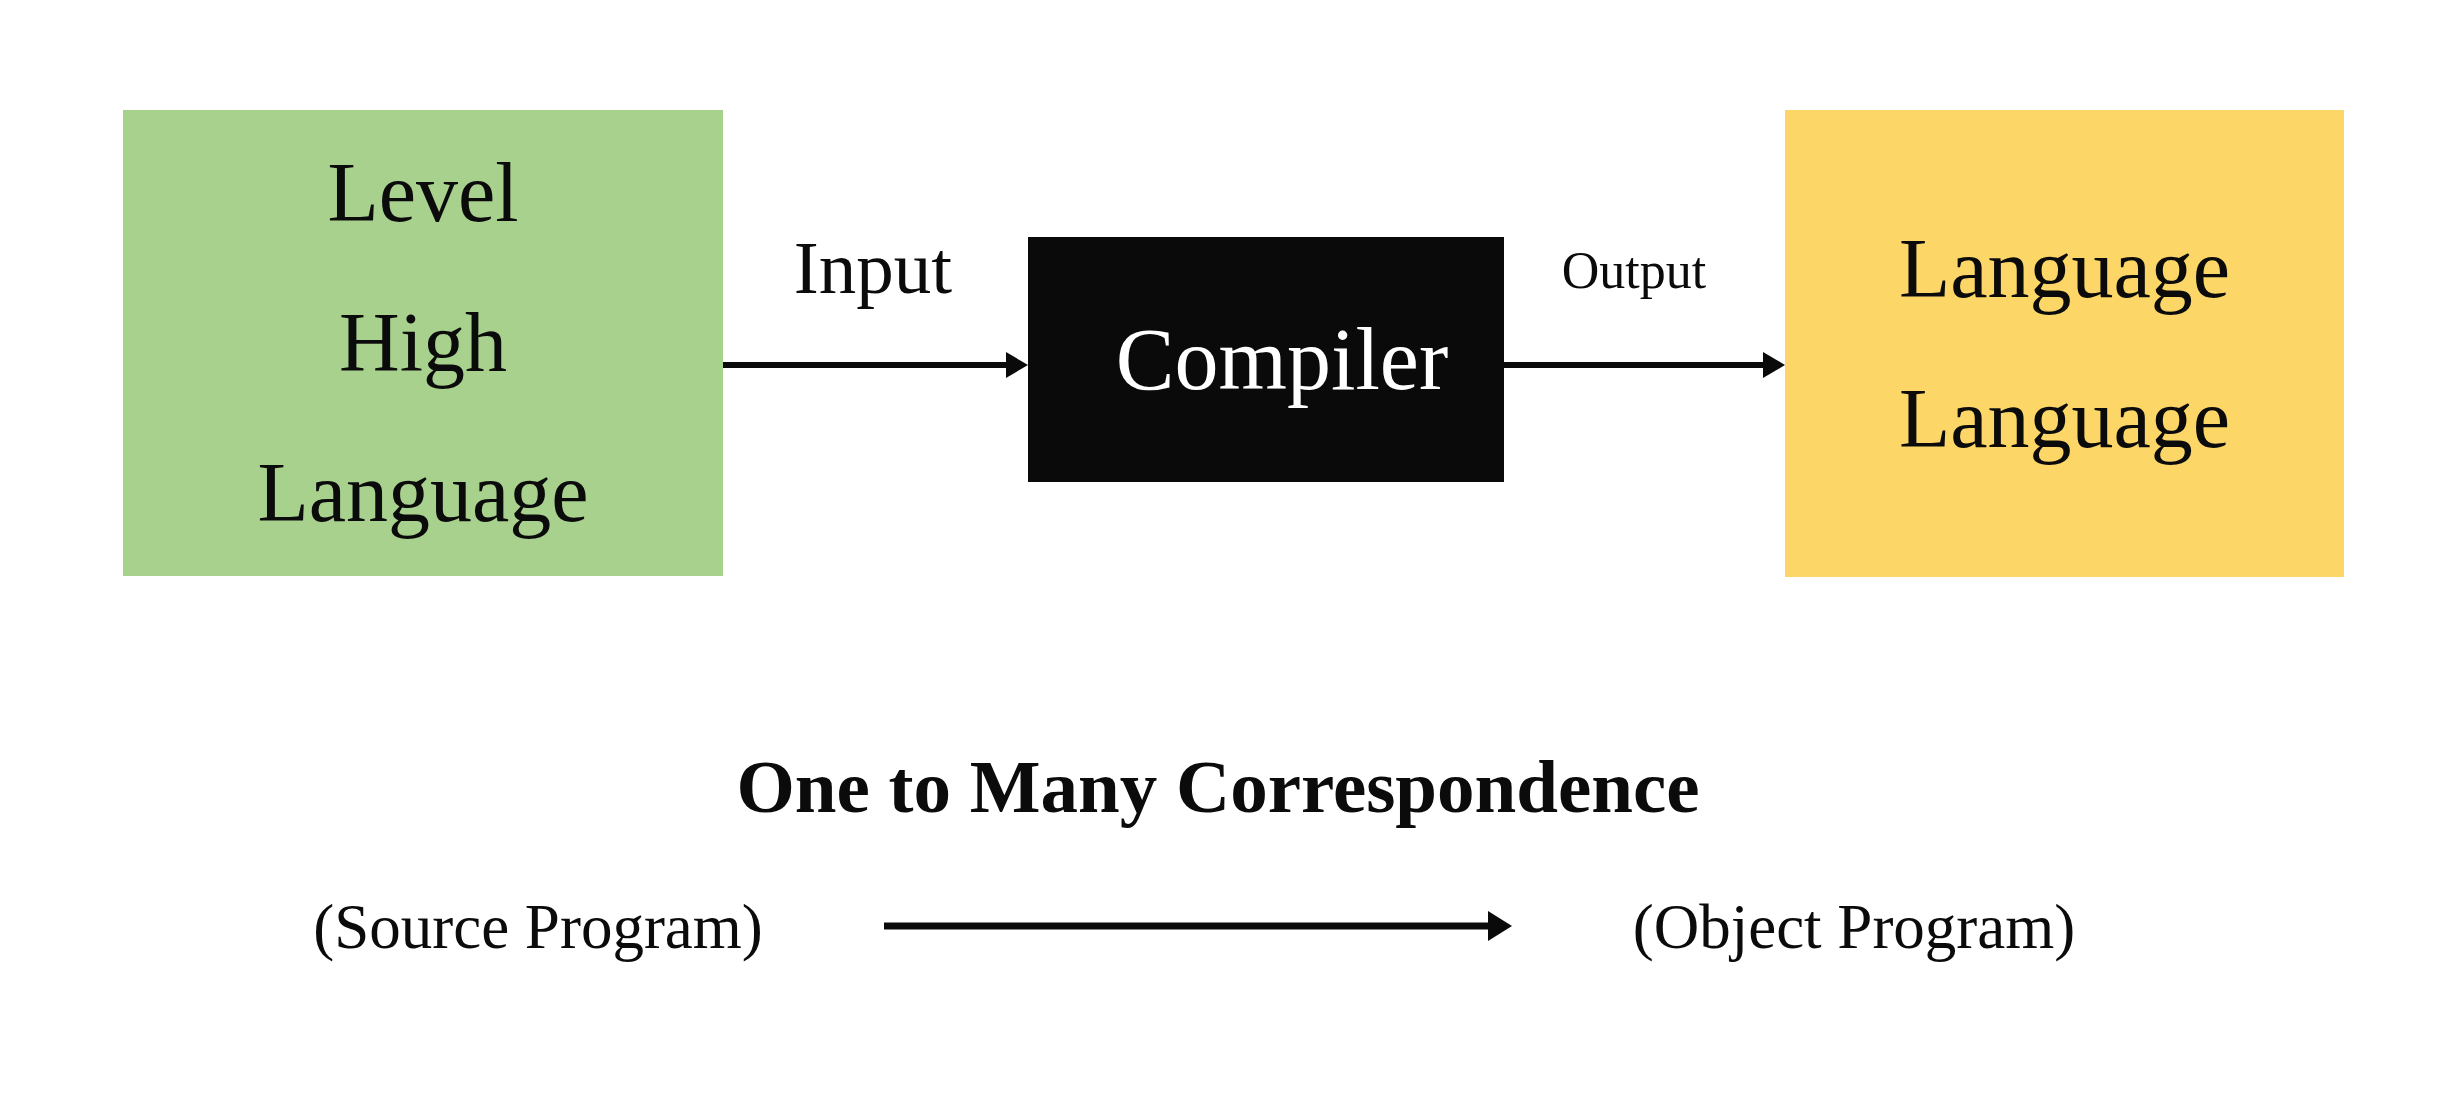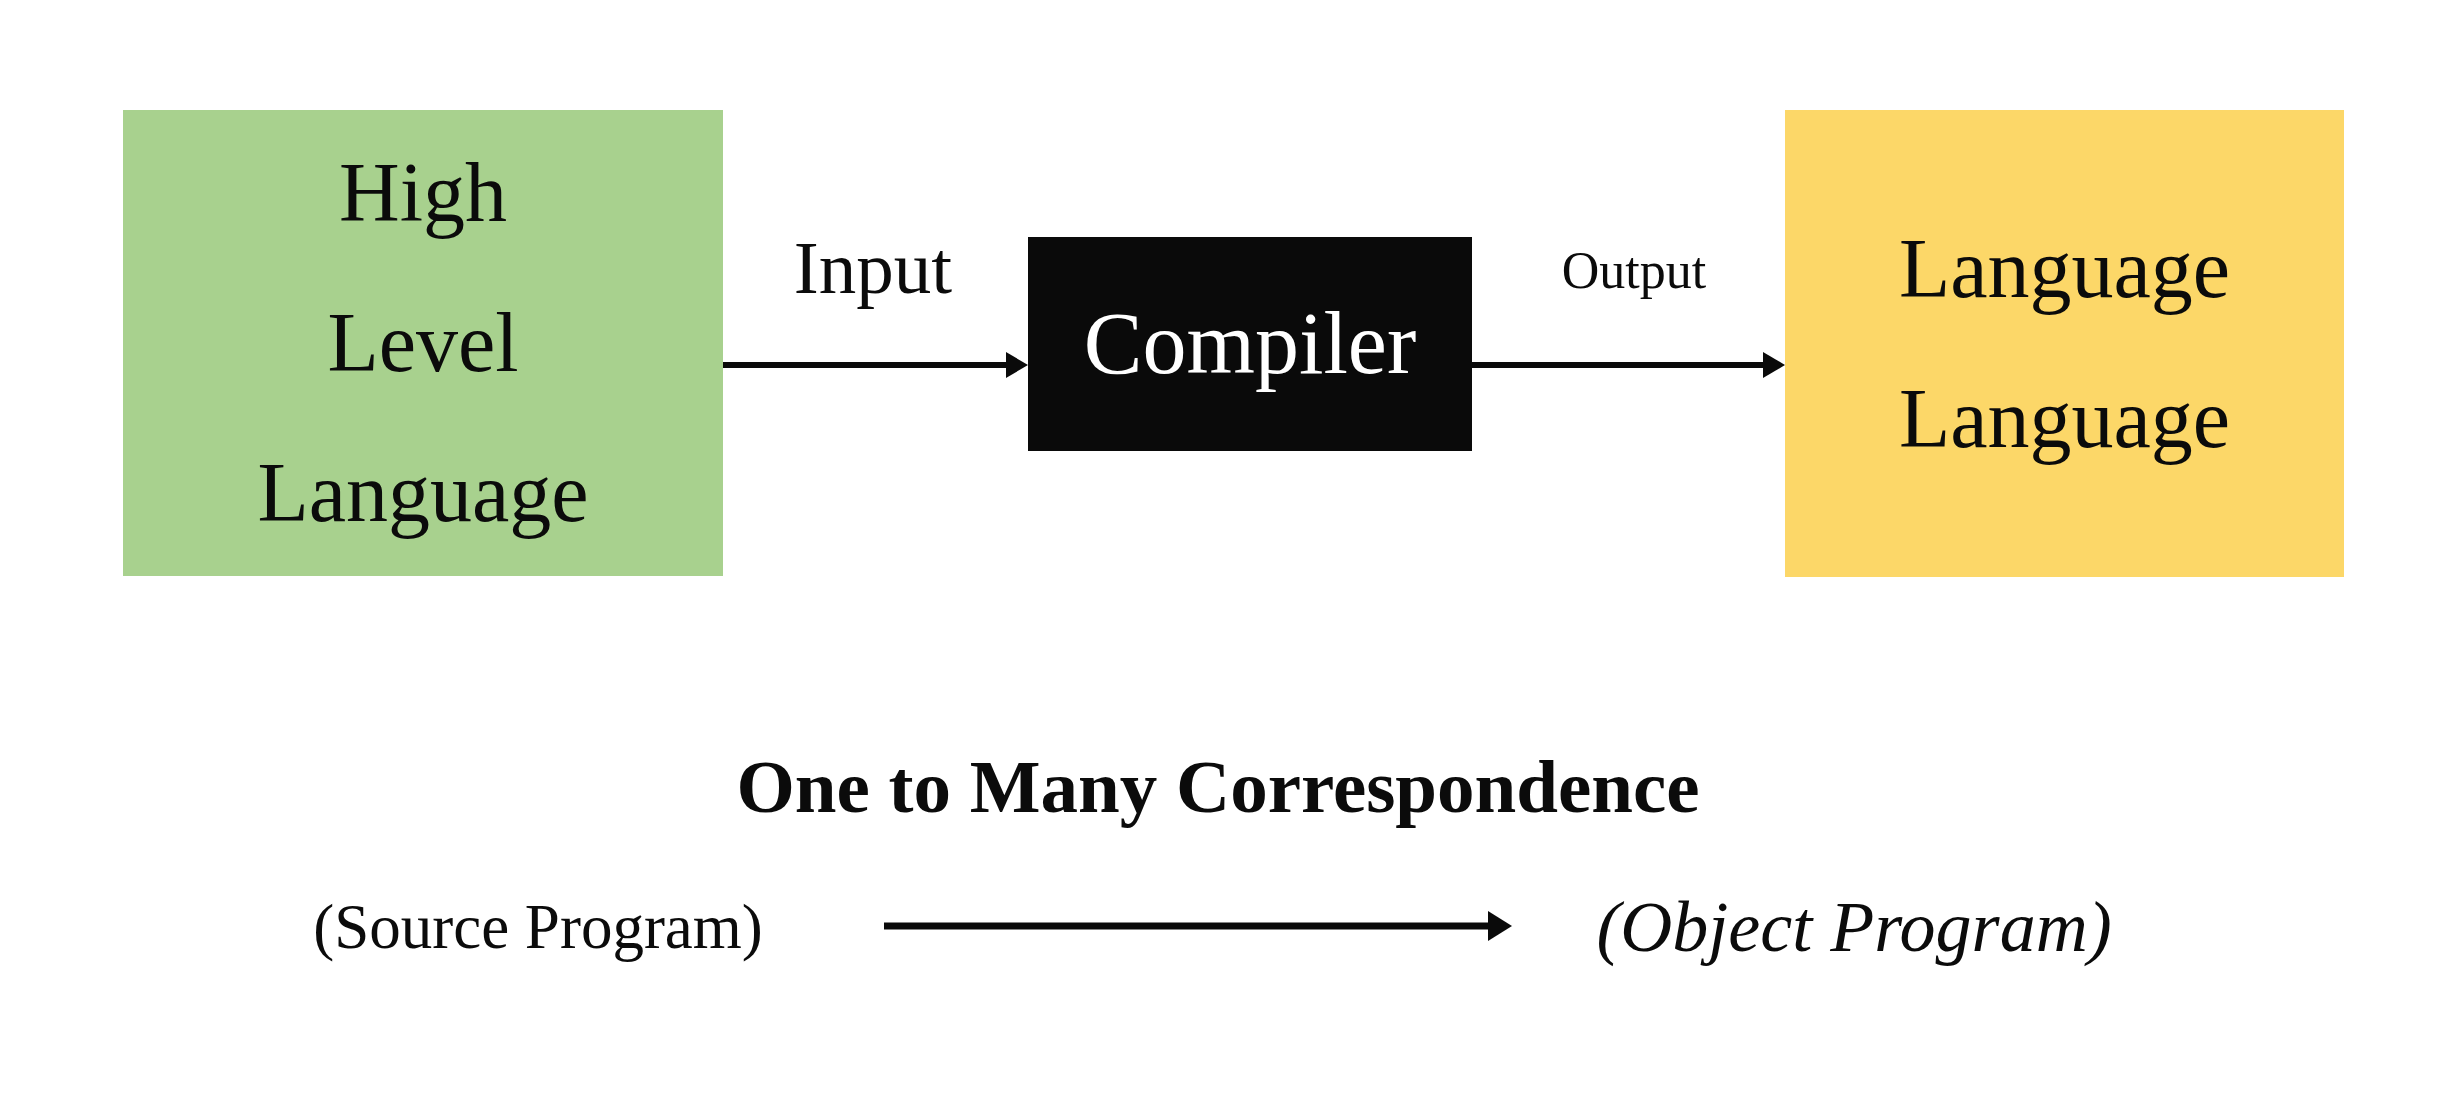--- a/index.html
+++ b/index.html
@@ -27,22 +27,22 @@
   .box .line {
     display: block;
     font-size: 84px;
     line-height: 150px;
     white-space: nowrap;
   }
   #high-level-box { left: 123px; top: 110px; width: 600px; height: 466px; }
   #machine-box    { left: 1785px; top: 110px; width: 559px; height: 467px; }
   #compiler-box {
     position: absolute;
-    left: 1028px; top: 237px; width: 444px; height: 214px;
-    display: flex; align-items: center; justify-content: center;
+    left: 1028px; top: 237px; width: 444px; height: 245px;
+    display: flex; align-items: center; justify-content: center; padding-left: 32px;
   }
   #compiler-box .line { font-size: 88px; line-height: 1; }
   .arrow { position: absolute; height: 26px; }
   .arrow .shaft {
     position: absolute; left: 0; right: 18px; top: 50%;
     transform: translateY(-50%); height: 6px;
   }
   .arrow .head {
     position: absolute; right: 0; top: 50%;
     transform: translateY(-50%);
@@ -59,30 +59,30 @@
     transform: translate(-50%, -50%);
     white-space: nowrap;
   }
   #input-label  { left: 873px;  top: 268px; font-size: 75px; }
   #output-label { left: 1634px; top: 270px; font-size: 52px; }
   #caption-title {
     left: 1218px; top: 787px;
     font-size: 75px; font-weight: bold;
   }
   #source-label { left: 538px;  top: 927px; font-size: 63px; }
-  #object-label { left: 1854px; top: 927px; font-size: 72px; font-style: italic; }
+  #object-label { left: 1854px; top: 927px; font-size: 63px; }
 </style>
 </head>
 <body>
 
 <div id="canvas" style="background-color: rgb(255, 255, 255);">
 
   <div id="high-level-box" class="box" style="background-color: rgb(168, 209, 142); color: rgb(11, 11, 11);">
+    <span class="line">Level</span>
     <span class="line">High</span>
-    <span class="line">Level</span>
     <span class="line">Language</span>
   </div>
 
   <div id="input-label" class="float-label">Input</div>
   <div id="input-arrow" class="arrow">
     <div class="shaft" style="background-color: rgb(10, 10, 10);"></div>
     <div class="head" style="background-color: rgb(10, 10, 10);"></div>
   </div>
 
   <div id="compiler-box" class="box" style="background-color: rgb(10, 10, 10); color: rgb(255, 255, 255);">

